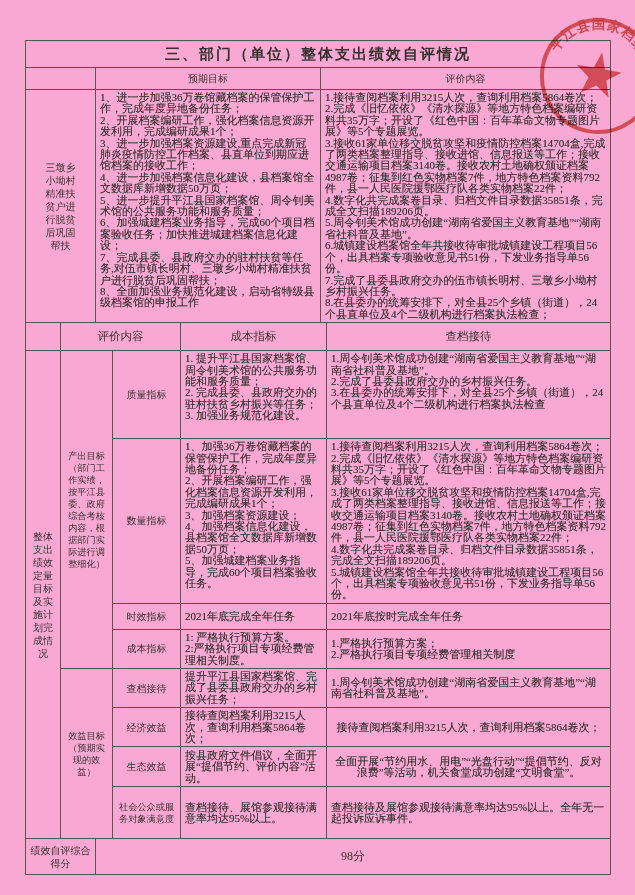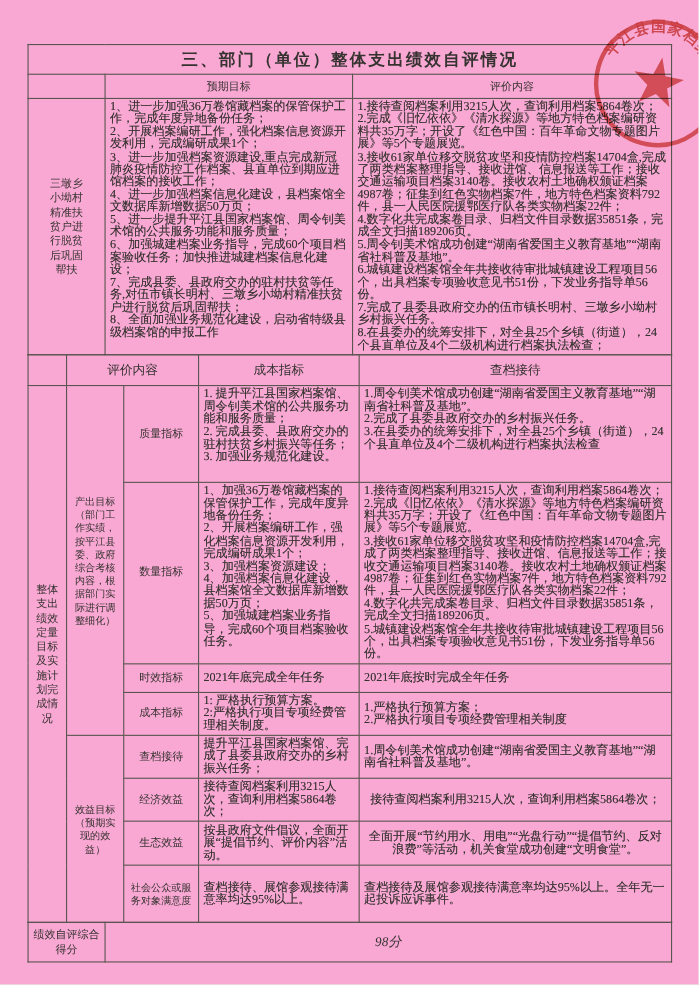--- a/index.html
+++ b/index.html
@@ -14,21 +14,21 @@
   .title-cell{font-size:15px;font-weight:bold;text-align:center;letter-spacing:2px;vertical-align:middle;}
   .head{font-size:10px;text-align:center;vertical-align:middle;}
   .head2{font-size:11.5px;text-align:center;}
   .lbl{font-size:10px;text-align:center;vertical-align:middle;line-height:13px;}
   .lbl-small{font-size:9.2px;line-height:12px;}
   .lbl-sec1{padding:0 15px;}
   .content{font-size:11px;line-height:11.4px;vertical-align:top;white-space:pre-line;text-align:left;
            text-shadow:0 0 .4px rgba(40,38,35,.45);margin-top:21px;}
   .content.mid{vertical-align:middle;font-family:Liberation Serif, serif;}
   .content.ctr{text-align:center;vertical-align:middle;}
-  .val{font-size:12px;text-align:center;vertical-align:middle;font-style:italic;}
+  .val{font-size:12px;text-align:center;vertical-align:middle;}
   .stamp{position:absolute;left:533px;top:6px;mix-blend-mode:multiply;opacity:.88;pointer-events:none;}
 </style>
 </head>
 <body>
 
 <div class="page">
   <div class="tables">
 
     <table>
       <colgroup>

